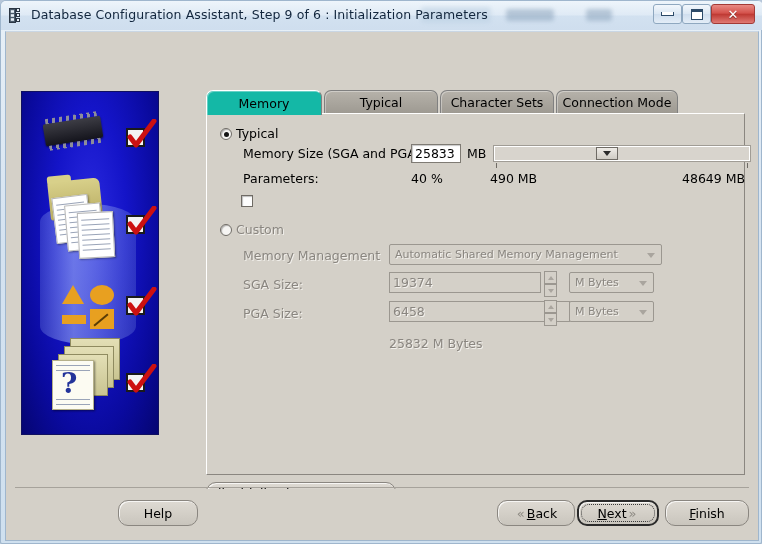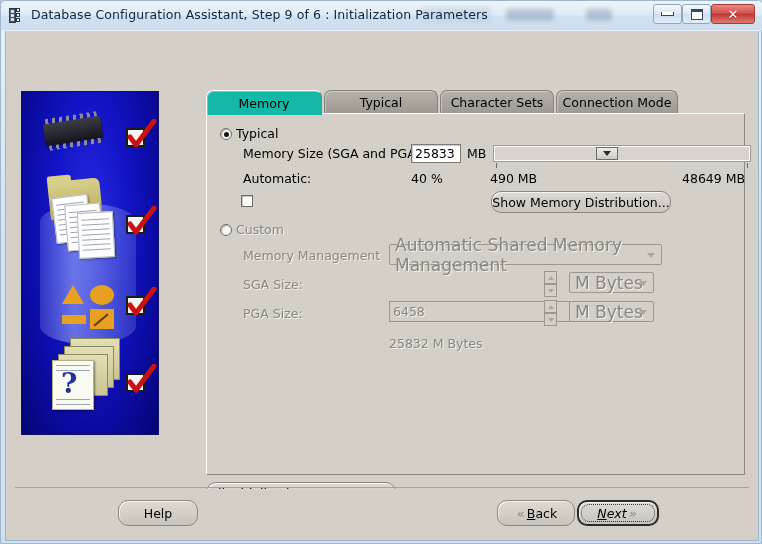--- a/index.html
+++ b/index.html
@@ -316,21 +316,21 @@
     text-shadow: 1px 1px 0 #f2f0ec;
   }
 
   
   .combo {
     position: absolute;
     box-sizing: border-box;
     background: #d4d0c8;
     border: 1px solid #9b9790;
     border-radius: 2px;
-    font-size: 17px;
+    font-size: 11px;
     color: #8a8680;
     text-shadow: 1px 1px 0 #f2f0ec;
     display: flex;
     align-items: center;
     padding-left: 5px;
   }
   .combo .arr {
     position: absolute;
     right: 6px; top: 50%;
     margin-top: -2px;
@@ -411,21 +411,20 @@
   .btn .u { text-decoration: underline; }
   .btn.focused::after {
     content: "";
     position: absolute;
     left: 2px; top: 2px; right: 2px; bottom: 2px;
     border: 1px dotted #3a3a3a;
     border-radius: 8px;
   }
   .btn.focused {
     border: 2px solid #2b2b2b;
-    font-style: italic;
   }
   .chev {
     font-size: 13px;
     color: #8e8a83;
     padding: 0 2px;
   }
 
   #sep {
     position: absolute;
     left: 9px; top: 455px;
@@ -582,40 +581,38 @@
       <div class="lbl" style="left:461px; top:114px;">MB</div>
 
       <div id="slider-track">
         <div id="slider-thumb" style="left:40%; top:1px;">
           <span class="tarr"></span>
         </div>
       </div>
       <div class="tick" style="left:490px; top:131px;"></div>
       <div class="tick" style="left:741px; top:131px;"></div>
 
-      <div class="lbl" style="left:237px; top:139px;">Automatic:</div>
+      <div class="lbl" style="left:237px; top:139px;">Parameters:</div>
       <div class="lbl" style="left:405px; top:139px;">40 %</div>
       <div class="lbl" style="left:484px; top:139px;">490 MB</div>
       <div class="lbl" style="left:676px; top:139px;">48649 MB</div>
 
       <div class="checkbox" style="left:235px; top:163px;"></div>
-      <div class="btn" style="left:485px; top:159px; width:180px; height:22px;">
-        <span>Show Memory Distribution...</span>
-      </div>
 
       <div class="radio" style="left:214px; top:192px;"></div>
       <div class="lbl dis" style="left:230px; top:190px;">Custom</div>
 
       <div class="lbl dis" style="left:237px; top:216px;">Memory Management</div>
       <div class="combo" style="left:383px; top:212px; width:273px; height:21px;">
         <span>Automatic Shared Memory Management</span>
         <span class="arr"></span>
       </div>
 
       <div class="lbl dis" style="left:237px; top:245px;">SGA Size:</div>
+      <div class="field dis" style="left:383px; top:240px; width:152px; height:21px;">19374</div>
       <div class="spinner" style="left:538px; top:239px;">
         <div class="sb up">
             <i></i>
           </div>
         <div class="sb dn">
             <i></i>
           </div>
       </div>
       <div class="combo" style="left:563px; top:240px; width:85px; height:21px;">
         <span>M Bytes</span>
@@ -652,15 +649,18 @@
       </div>
 
       <div class="btn" style="left:491px; top:11px; width:78px; height:26px;">
         <span class="chev">«</span>
         <span><span class="u">B</span>ack</span>
       </div>
       <div class="btn focused" style="left:571px; top:11px; width:82px; height:26px;">
         <span><span class="u">N</span>ext</span>
         <span class="chev">»</span>
       </div>
+      <div class="btn" style="left:659px; top:11px; width:84px; height:26px;">
+        <span><span class="u">F</span>inish</span>
+      </div>
     </div>
   </div>
 </div>
 
 </body></html>

